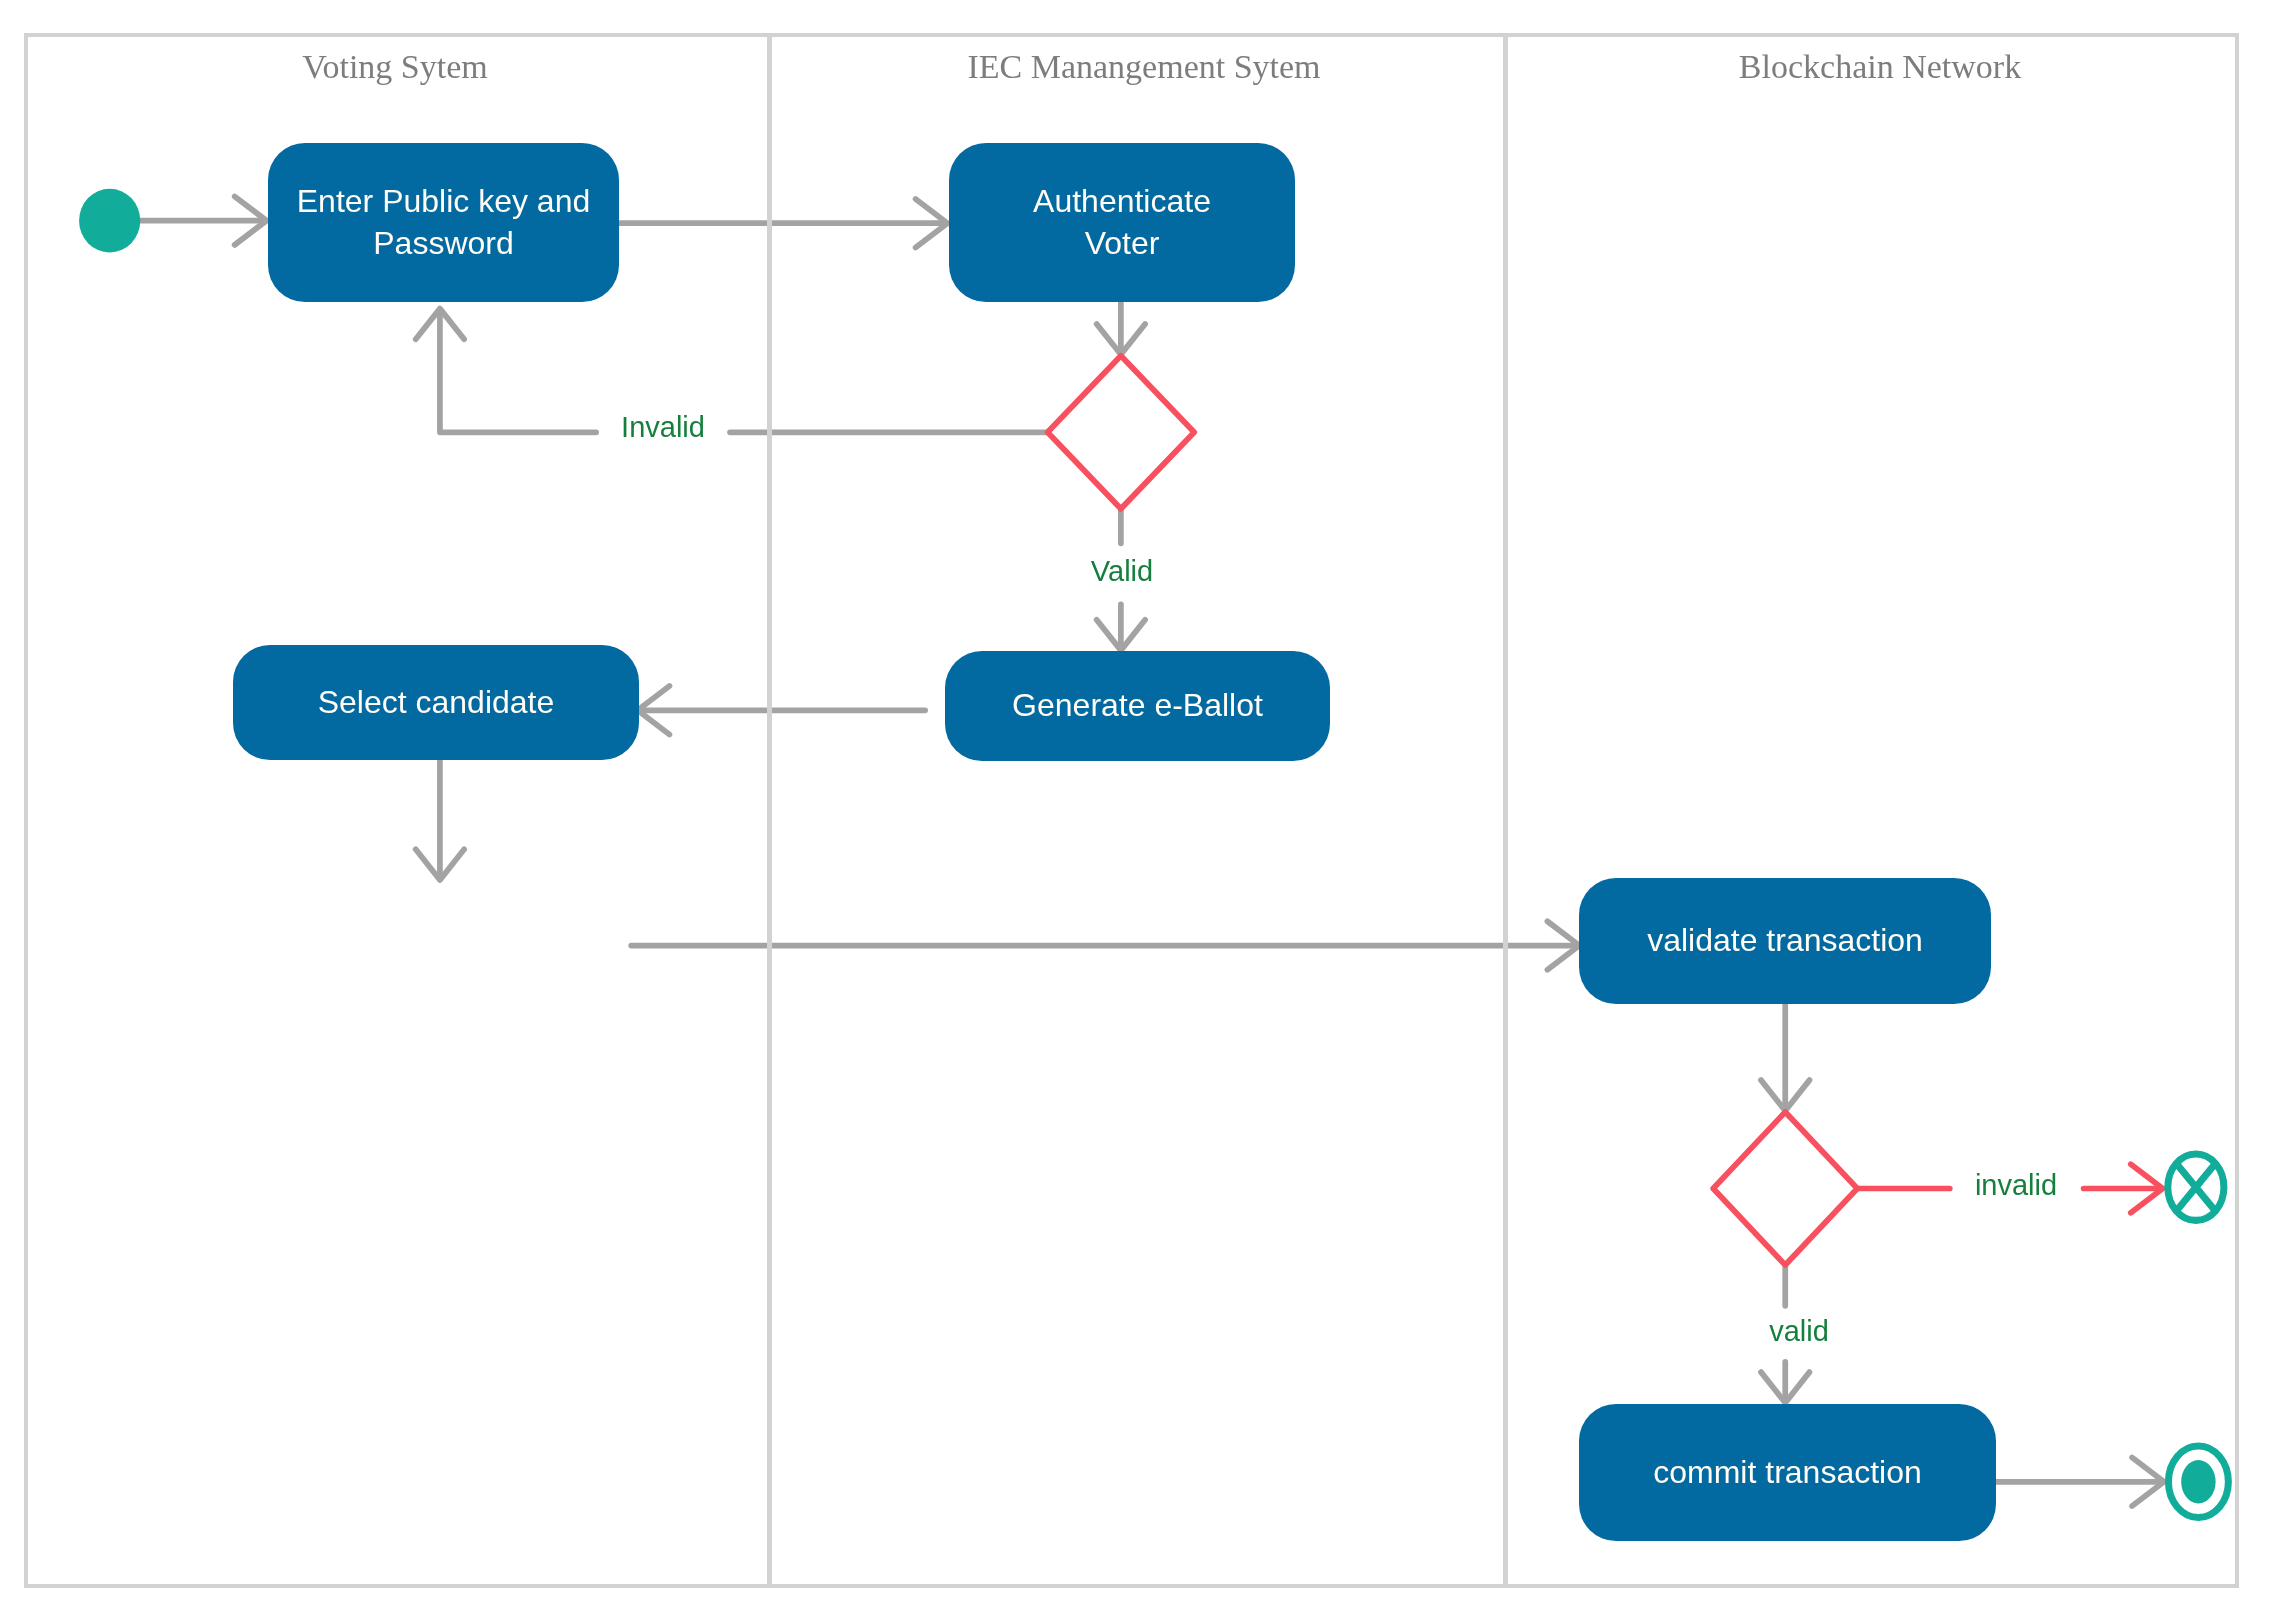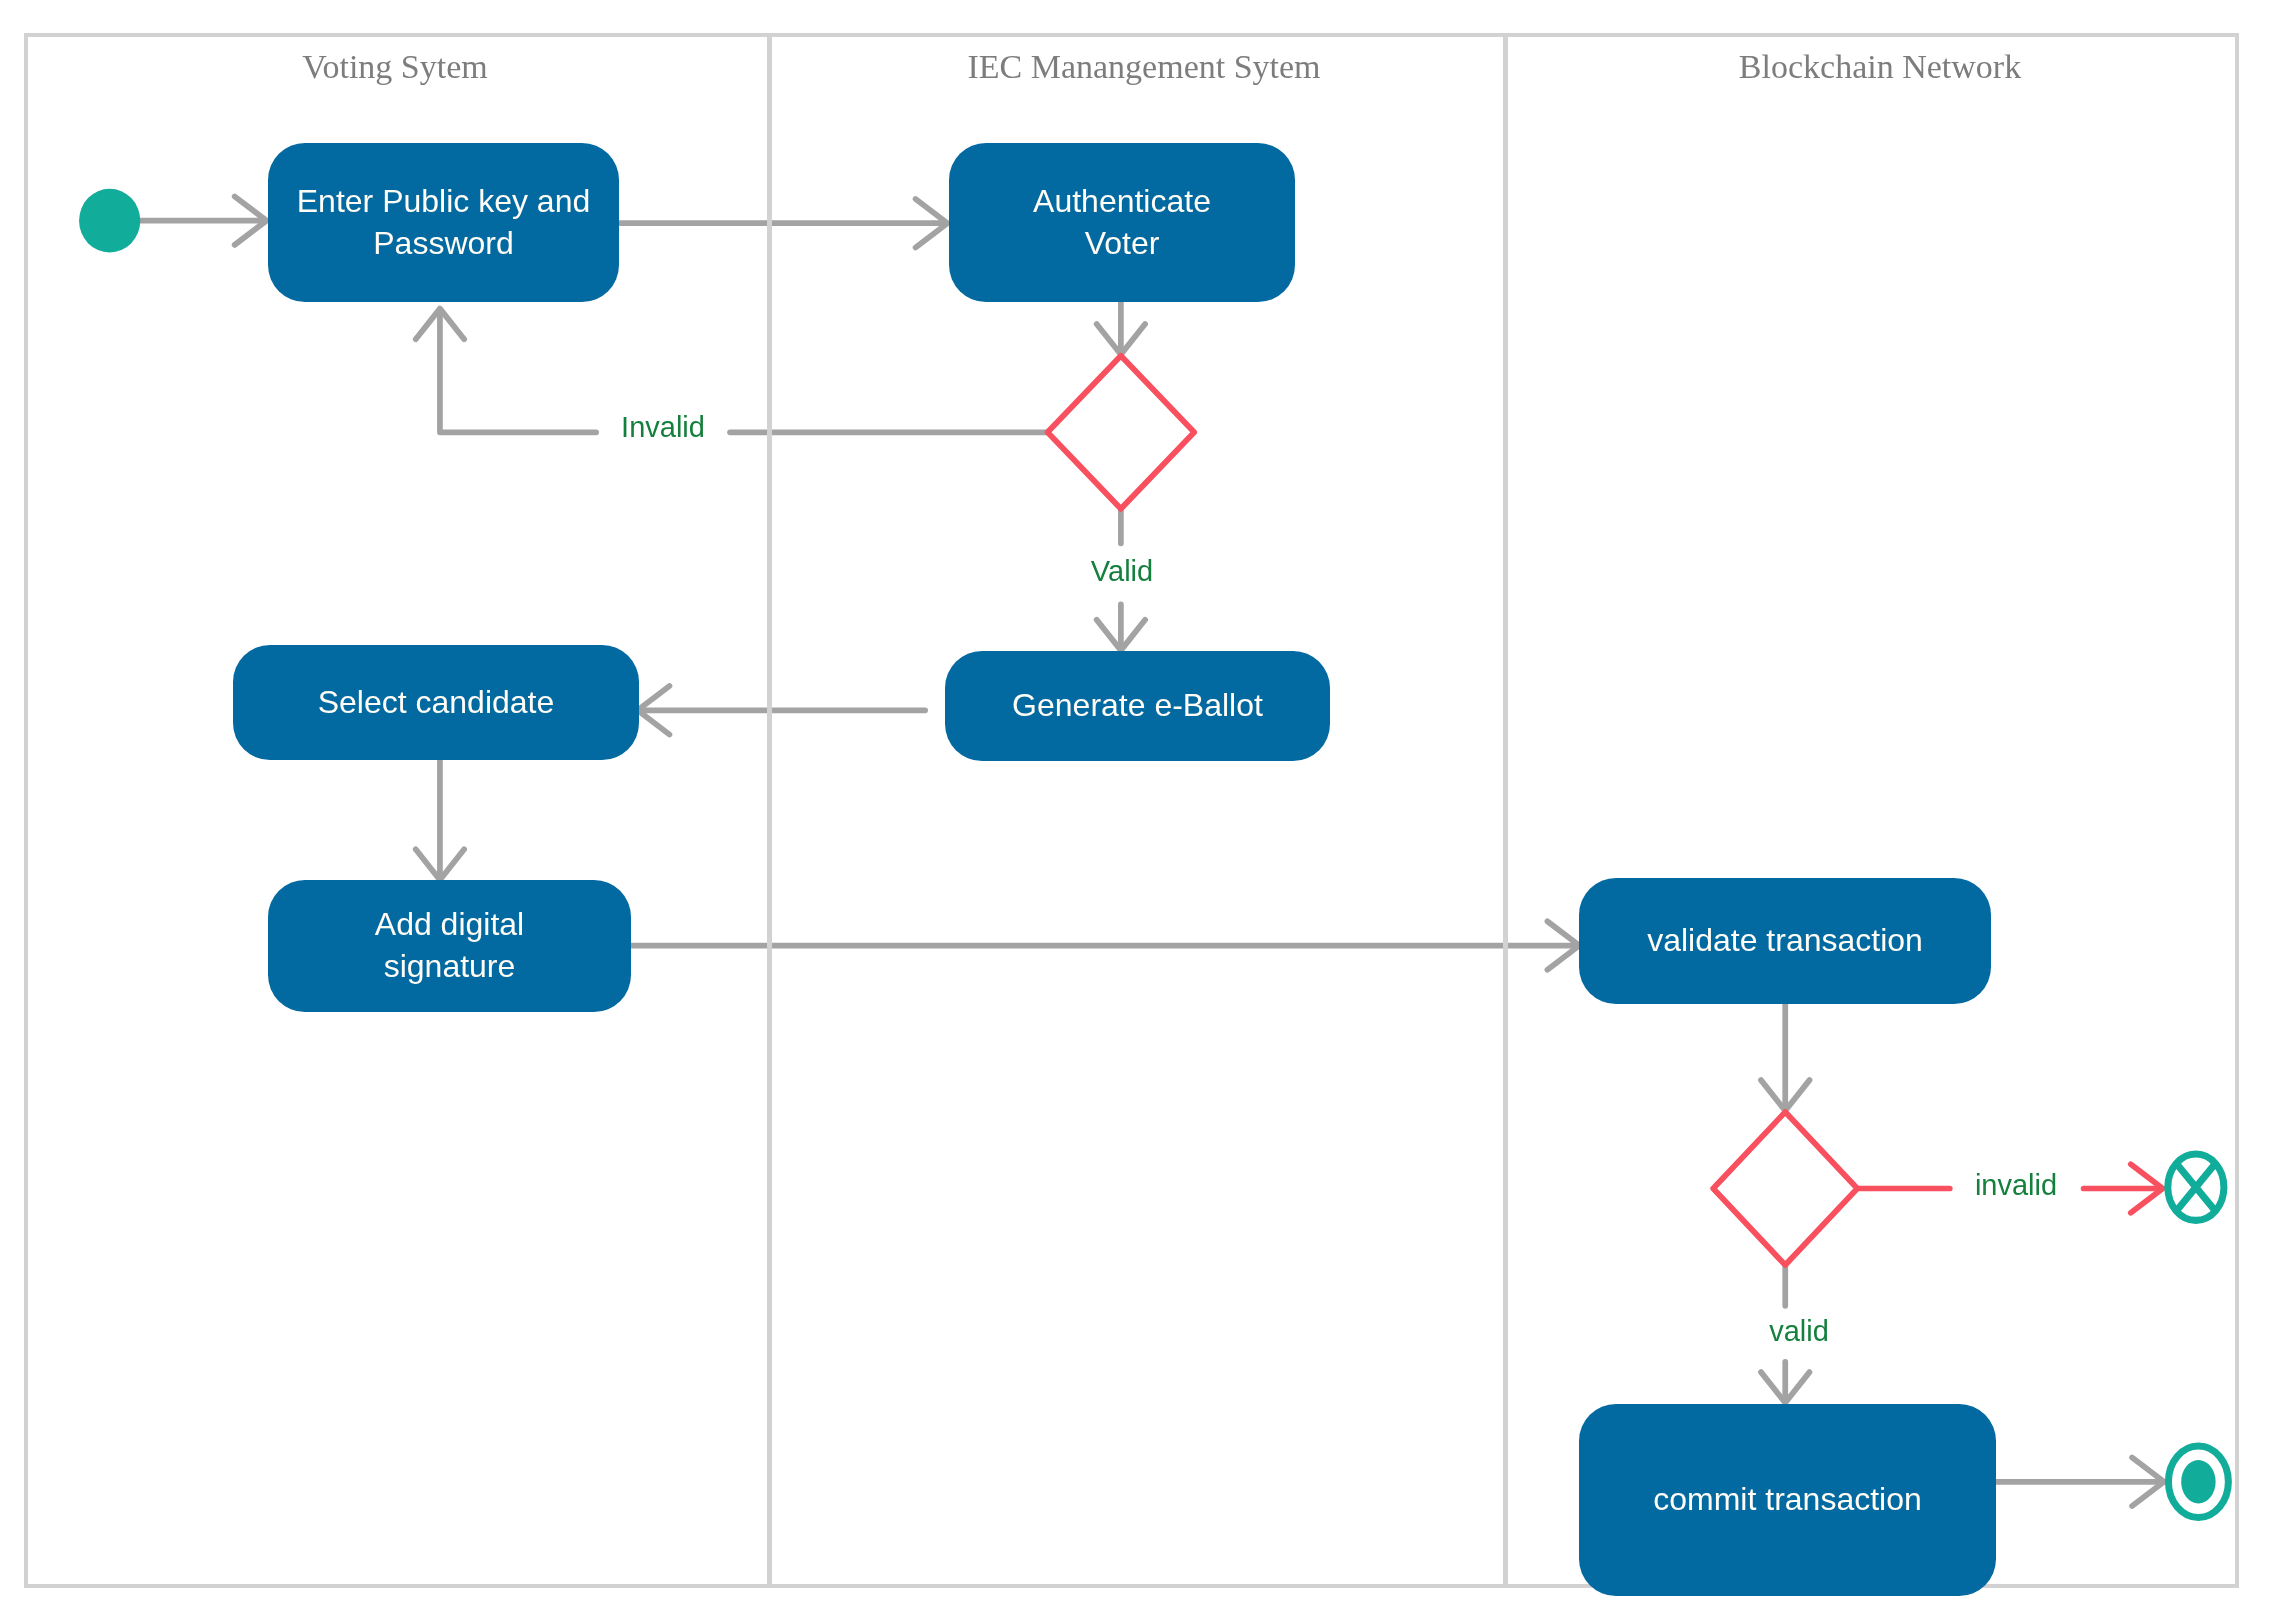--- a/index.html
+++ b/index.html
@@ -127,29 +127,26 @@
   </div>
 
   <div class="activity" style="left:945px;top:651px;width:385px;height:110px;">
     <span class="inner">Generate e-Ballot</span>
   </div>
 
   <div class="activity" style="left:233px;top:645px;width:406px;height:115px;">
     <span class="inner">Select candidate</span>
   </div>
 
-  <div class="activity" style="left:268px;top:880px;width:363px;height:132px;">
-    <span class="inner" style="max-width:204px;">Add digital signature</span>
-  </div>
 
   <div class="activity" style="left:1579px;top:878px;width:412px;height:126px;">
     <span class="inner">validate transaction</span>
   </div>
 
-  <div class="activity" style="left:1579px;top:1404px;width:417px;height:192px;">
+  <div class="activity" style="left:1579px;top:1404px;width:417px;height:137px;">
     <span class="inner">commit transaction</span>
   </div>
 
   <div class="edge-label" style="left:561px;top:412px;">Invalid</div>
   <div class="edge-label" style="left:1020px;top:556px;">Valid</div>
   <div class="edge-label" style="left:1914px;top:1170px;">invalid</div>
   <div class="edge-label" style="left:1697px;top:1316px;">valid</div>
 
 </div>
 

